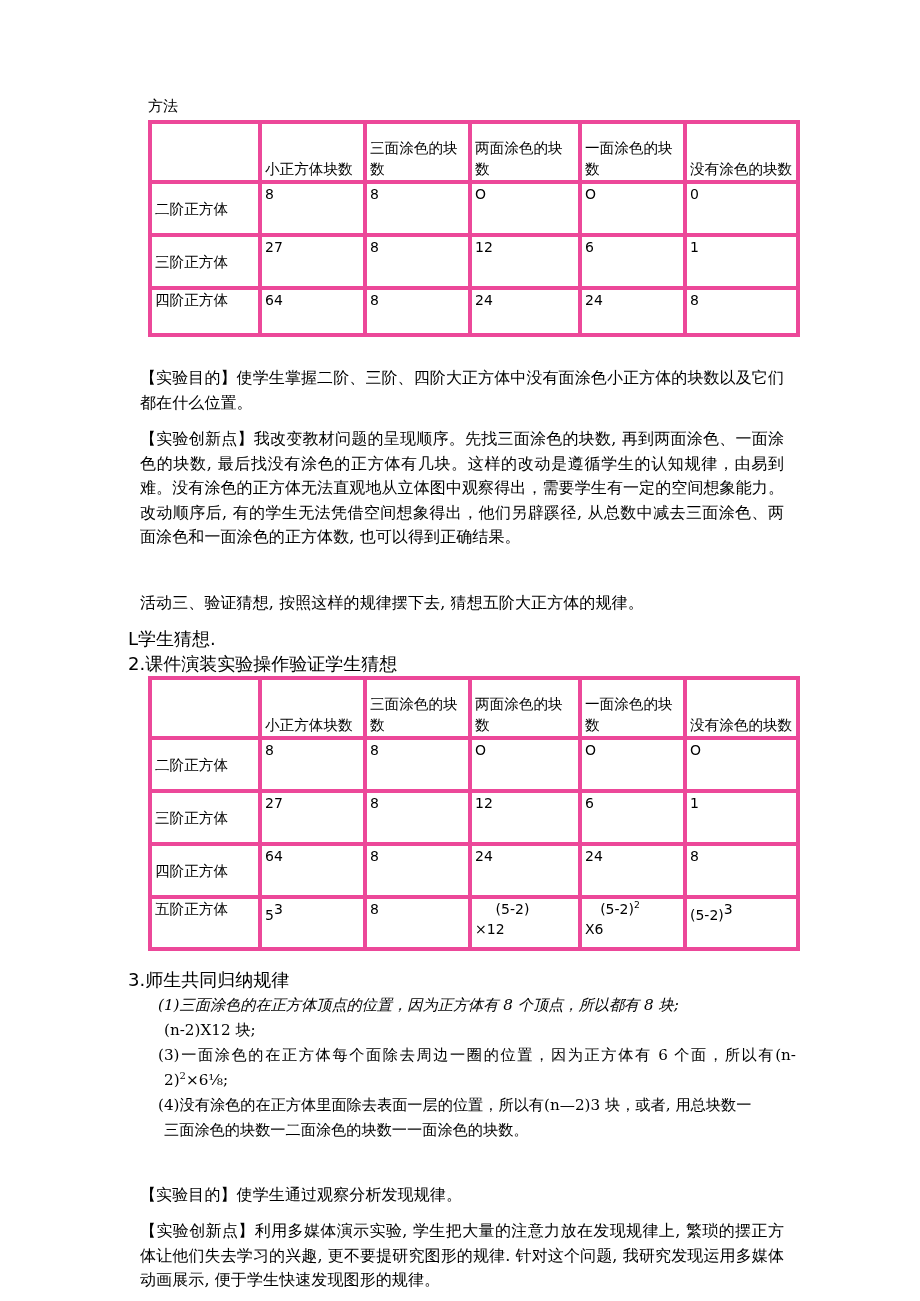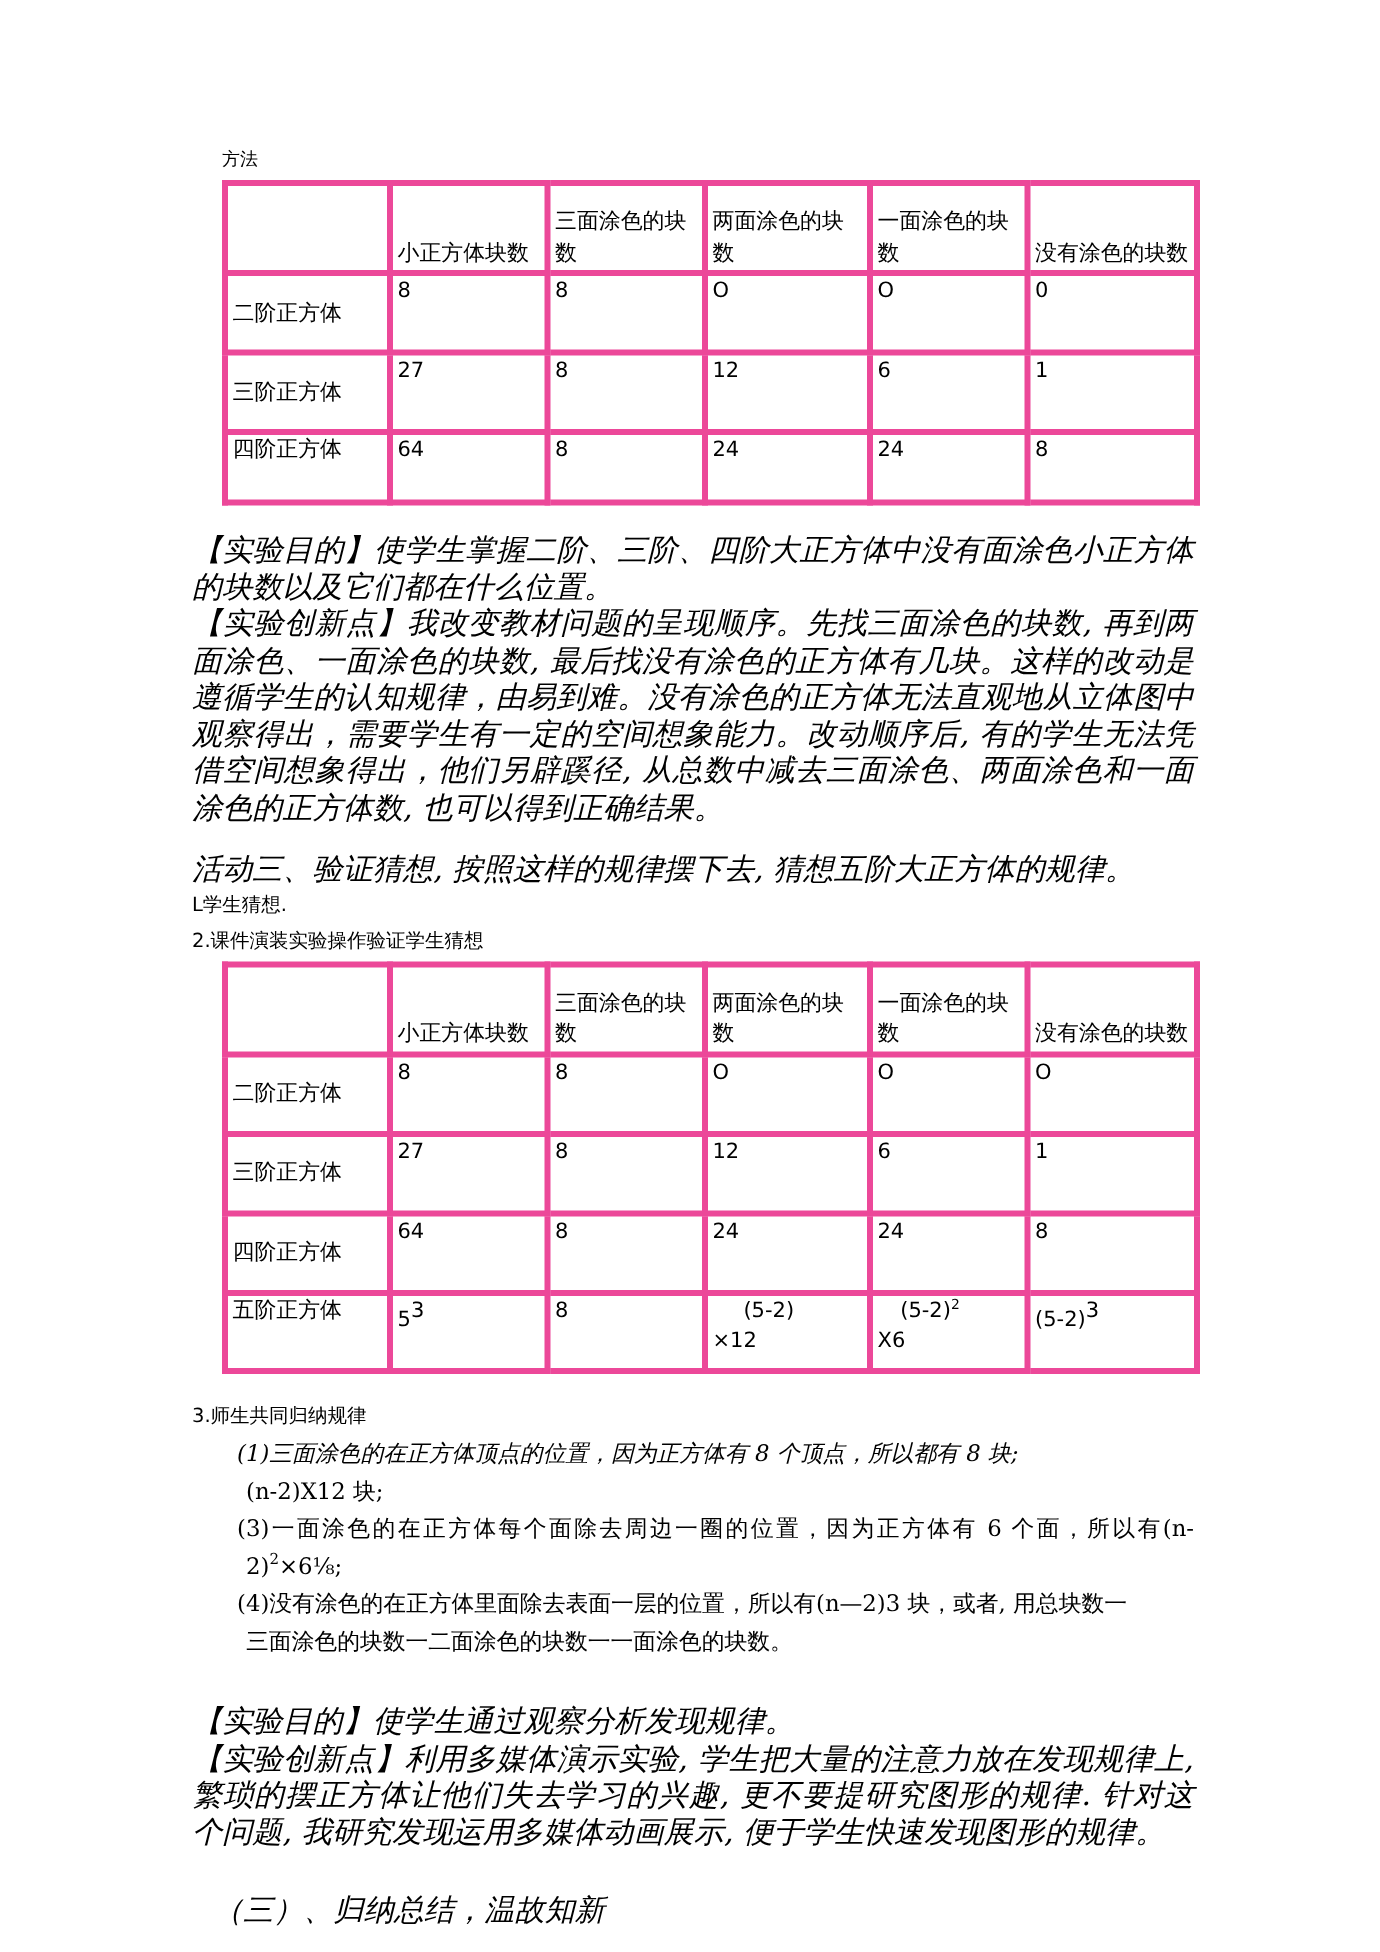--- a/index.html
+++ b/index.html
@@ -20,38 +20,37 @@
   }
   .content {
     position: absolute;
     left: 128px;
     top: 96px;
     width: 668px;
   }
 
   
   .para {
-    font-size: 20px;
+    font-size: 16px;
     line-height: 24.5px;
     text-align: justify;
-    margin: 0;
+    margin: 12px;
     letter-spacing: 0.1px;
-    font-style: italic;
   }
   .para-sans {
     font-family: "DejaVu Sans", "Liberation Sans", sans-serif;
-    font-size: 13px;
+    font-size: 18px;
     line-height: 24.5px;
     margin: 0;
   }
   .spacer-md { height: 17px; }
   .spacer-lg { height: 28px; }
 
   .label-method {
-    font-size: 12px;
+    font-size: 15px;
     line-height: 21px;
     margin: 0 0 3px 20px;
   }
 
   
   table.grid {
     border-collapse: collapse;
     width: 648px;
     margin-left: 20px;
     table-layout: fixed;

